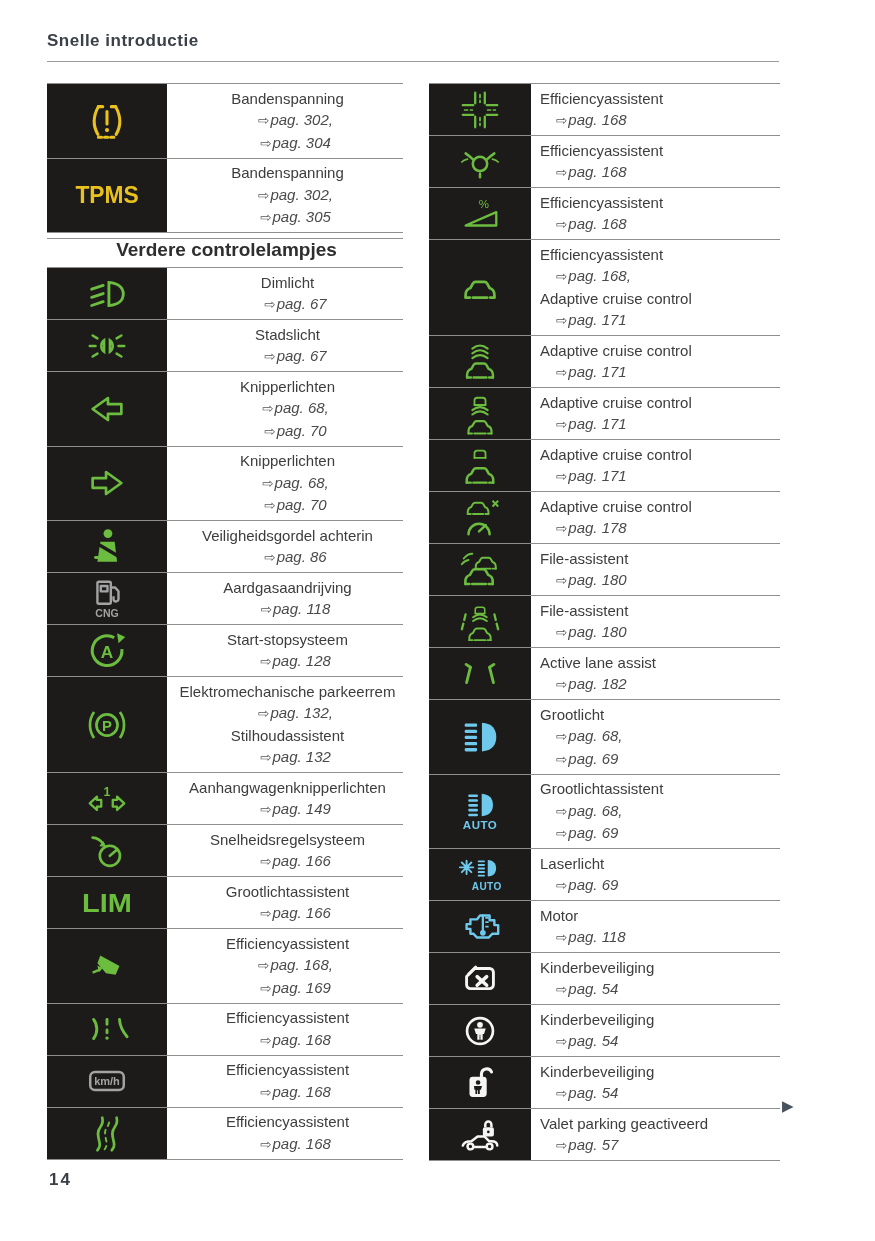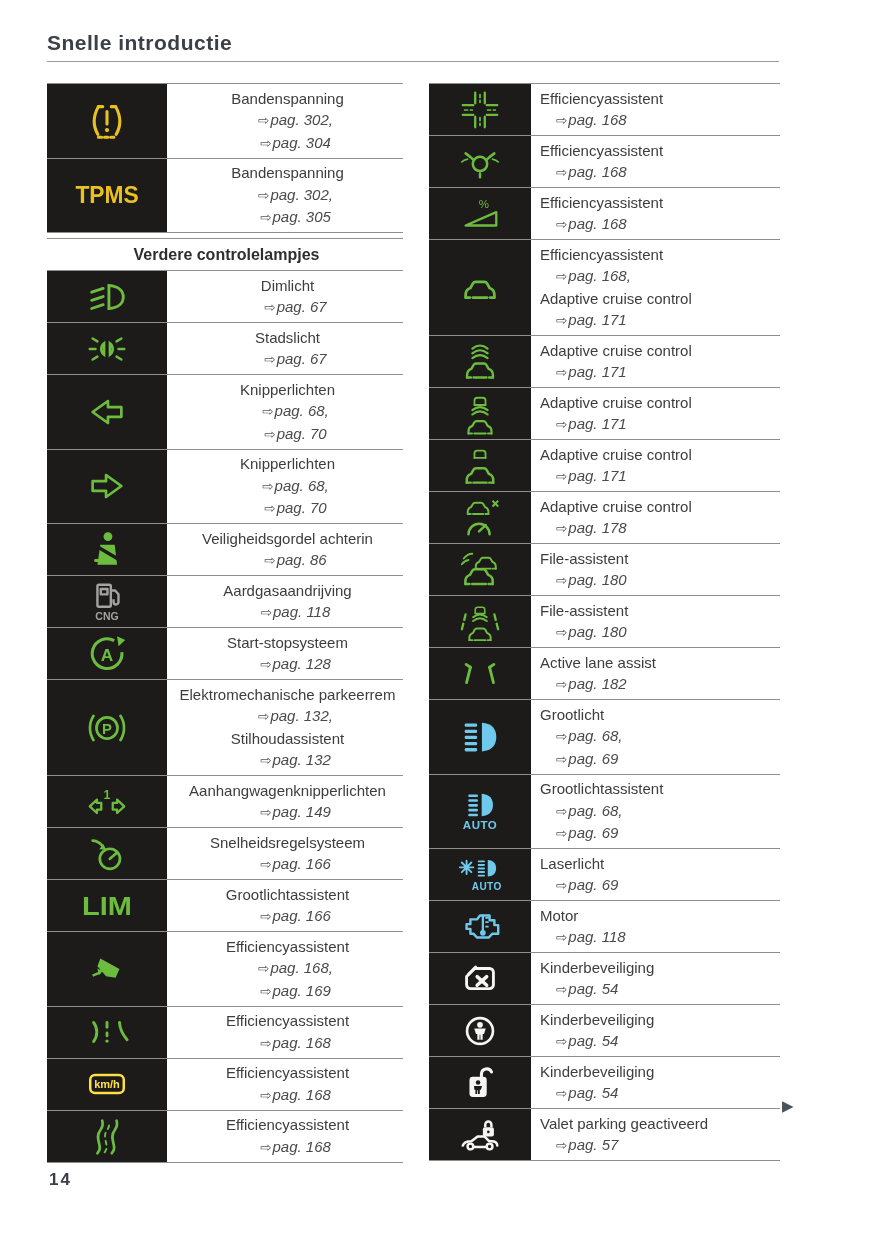--- a/index.html
+++ b/index.html
@@ -4,41 +4,41 @@
 <style>
   :root{
     --cell-bg:#1d1b19;
     --divider:#8f8f8f;
     --text-c:#3d3d3d;
     --title-c:#3a4047;
   }
   html,body{margin:0;padding:0;background:#ffffff;}
   body{font-family:"Liberation Sans",sans-serif;}
   .page{position:relative;width:875px;height:1241px;background:#ffffff;overflow:hidden;}
-  .page-title{position:absolute;left:47px;top:31px;font-size:21px;font-weight:bold;
+  .page-title{position:absolute;left:47px;top:31px;font-size:17px;font-weight:bold;
     color:var(--title-c);letter-spacing:.5px;}
   .title-rule{position:absolute;left:47px;top:61px;width:732px;height:1px;background:#9b9b9b;}
   .col{position:absolute;top:83px;}
   .col-left{left:47px;width:356px;text-align:center;}
   .col-right{left:429px;width:351px;}
   .itable{border-bottom:1px solid var(--divider);}
   .row{display:flex;border-top:1px solid var(--divider);}
   .icon-cell{flex:none;width:120px;background:var(--cell-bg);
     display:flex;align-items:center;justify-content:center;}
   .col-right .icon-cell{width:102px;}
   .icon{display:block;line-height:0;}
   .icon svg{display:block;}
   .text-cell{flex:1;padding:3.5px 4px 3.5px 9px;background:#ffffff;}
   .line{font-size:15px;line-height:21.5px;color:var(--text-c);white-space:nowrap;}
   .line.ref{color:#4a4a4a;margin-left:16px;}
   .ref-arrow{font-style:normal;font-size:13.5px;color:#555555;margin-right:1px;}
   .ref-text{font-style:italic;}
   .section-gap{height:5px;}
-  .section-header{border-top:1px solid var(--divider);font-weight:bold;font-size:16px;
-    color:#2e2e2e;padding:7px 0 6px 3px;}
+  .section-header{border-top:1px solid var(--divider);font-weight:bold;font-size:19px;
+    color:#2e2e2e;padding:0 0 6px 3px;}
   .page-number{position:absolute;left:49px;top:1170px;font-size:17px;font-weight:bold;
     color:var(--title-c);letter-spacing:2px;}
   .cont-arrow{position:absolute;left:782px;top:1098px;font-size:15px;color:#47525c;line-height:1;}
 </style>
 </head>
 <body>
 
 <div class="page">
   <div class="page-title">Snelle introductie</div>
   <div class="title-rule"></div>
@@ -302,21 +302,21 @@
               </svg>
             </span>
           </div>
           <div class="text-cell">
             <div class="line title">Efficiencyassistent</div>
             <div class="line ref"><span class="ref-arrow">⇨</span><span class="ref-text">pag. 168</span></div>
           </div>
         </div>
         <div class="row">
           <div class="icon-cell">
-            <span class="icon" style="color: #fde047;">
+            <span class="icon" style="color: #a3a3a3;">
               <svg width="46" height="46" viewBox="0 0 48 48">
                 <rect x="6.5" y="14.5" width="35" height="19" rx="5" fill="none" stroke="currentColor" stroke-width="2.6"></rect>
                 <text x="24" y="28.5" text-anchor="middle" font-size="11.5" font-weight="bold" fill="currentColor">km/h</text>
               </svg>
             </span>
           </div>
           <div class="text-cell">
             <div class="line title">Efficiencyassistent</div>
             <div class="line ref"><span class="ref-arrow">⇨</span><span class="ref-text">pag. 168</span></div>
           </div>

